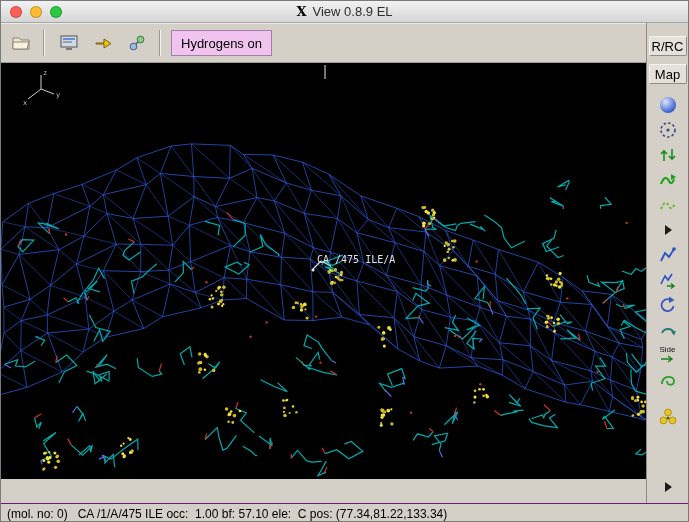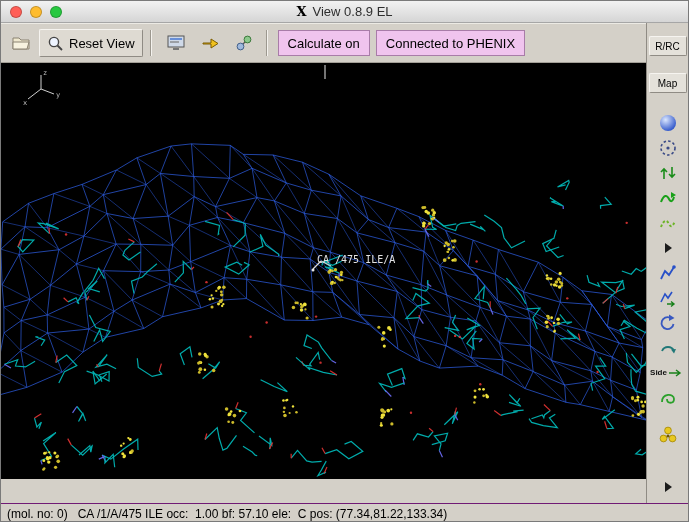--- a/index.html
+++ b/index.html
@@ -31,24 +31,24 @@
   .tb-btn.raised { background:#dedad2; border-color:#f6f4f0 #8f8b84 #8f8b84 #f6f4f0; }
   .tb-icon-only { padding:0 4px; }
   .sep { width:2px; height:26px; border-left:1px solid #9c988f; border-right:1px solid #f4f2ee; margin:0 4px; }
   .badge { display:flex; align-items:center; height:26px; padding:0 9px; font-size:13px; color:#000; background:#f0c4ee; border:1px solid #a87ca8; margin-left:3px; }
 
   
   .canvas { width:645px; height:416px; background:#000; position:relative; overflow:hidden; }
 
   
   .sidebar { width:44px; background:#d4d0c8; border-left:1px solid #8f8b84; display:flex; flex-direction:column; align-items:center; padding-top:13px; }
-  .sb-btn { width:38px; height:20px; font-size:10px; color:#000; display:flex; align-items:center; justify-content:center; background:#e4e1da; border:1px solid; border-color:#f6f4f0 #8f8b84 #8f8b84 #f6f4f0; border-radius:2px; margin-bottom:17px; }
+  .sb-btn { width:38px; height:20px; font-size:13px; color:#000; display:flex; align-items:center; justify-content:center; background:#e4e1da; border:1px solid; border-color:#f6f4f0 #8f8b84 #8f8b84 #f6f4f0; border-radius:2px; margin-bottom:8px; }
   .icon-btn { width:32px; height:25px; display:flex; align-items:center; justify-content:center; }
   .icon-btn svg { display:block; }
-  .side-wrap { display:flex; flex-direction:row; align-items:center; line-height:1;font-weight:bold; }
+  .side-wrap { display:flex; flex-direction:column; align-items:center; line-height:1; }
   .side-txt { font-size:8px; color:#111; }
   .gap-top { margin-top:12px; }
   .push-bottom { margin-top:auto; margin-bottom:4px; }
 
   
   .statusbar { height:20px; background:#d4d0c8; border-top:1px solid #701a75; display:flex; align-items:center; font-size:12px; color:#000; padding-left:6px; white-space:pre; }
 </style>
 </head>
 <body>
 
@@ -69,27 +69,20 @@
   <div class="main-row">
     <div class="left-col">
 
 
       <div class="toolbar">
         <button class="tb-btn tb-icon-only">
           <svg width="20" height="18" viewBox="0 0 20 18">
             <path d="M2 4 h6 l2 2 h8 v9 H2 Z" fill="#efe8cf" stroke="#8b8372" stroke-width="1"></path>
             <path d="M2 8 h16 l-2 7 H2 Z" fill="#f7f2df" stroke="#8b8372" stroke-width="1"></path>
           </svg>
-        </button>
-        <button class="tb-btn raised">
-          <svg width="17" height="17" viewBox="0 0 17 17">
-            <circle cx="7" cy="7" r="4.6" fill="#eef4ff" stroke="#444" stroke-width="1.4"></circle>
-            <line x1="10.5" y1="10.5" x2="15" y2="15" stroke="#444" stroke-width="1.8"></line>
-          </svg>
-          <span>Reset View</span>
         </button>
         <span class="sep"></span>
         <button class="tb-btn">
           <svg width="18" height="16" viewBox="0 0 18 16">
             <rect x="1" y="1" width="16" height="11" fill="#cfd9e8" stroke="#555" stroke-width="1"></rect>
             <line x1="3" y1="4" x2="15" y2="4" stroke="#3b6fd0" stroke-width="1.4"></line>
             <line x1="3" y1="7" x2="12" y2="7" stroke="#777" stroke-width="1.2"></line>
             <rect x="6" y="13" width="6" height="2" fill="#777"></rect>
           </svg>
         </button>
@@ -100,25 +93,22 @@
         </button>
         <button class="tb-btn tb-icon-only">
           <svg width="20" height="18" viewBox="0 0 20 18">
             <line x1="7" y1="12" x2="13" y2="6" stroke="#555" stroke-width="1.3"></line>
             <circle cx="6.5" cy="12.5" r="3.4" fill="#9fb9dd" stroke="#44608a" stroke-width="1"></circle>
             <circle cx="13.5" cy="5.5" r="3.4" fill="#8cc88c" stroke="#3c7a3c" stroke-width="1"></circle>
           </svg>
         </button>
         <span class="sep"></span>
         <button class="badge">
-          <span>Calculate on</span>
+          <span>Hydrogens on</span>
         </button>
-        <span class="badge">
-          <span>Connected to PHENIX</span>
-        </span>
       </div>
 
       <div class="canvas">
         <svg id="scene-svg" width="645" height="416">
             <line x1="1.6759184727798768" y1="158.84032684614587" x2="27.563172247988717" y2="140.2621351063432" stroke="#2e5fe6" stroke-width="0.8" opacity="0.9"></line>
             <line x1="1.6759184727798768" y1="158.84032684614587" x2="-0.0978045864486159" y2="186.1731050028806" stroke="#2e5fe6" stroke-width="0.8" opacity="0.85"></line>
             <line x1="1.6759184727798768" y1="158.84032684614587" x2="23.980502794487634" y2="163.78594198957674" stroke="#2e5fe6" stroke-width="0.7" opacity="0.7"></line>
             <line x1="-0.0978045864486159" y1="186.1731050028806" x2="23.980502794487634" y2="163.78594198957674" stroke="#2e5fe6" stroke-width="0.8" opacity="0.9"></line>
             <line x1="-0.0978045864486159" y1="186.1731050028806" x2="1.0895852572701799" y2="221.85851297407652" stroke="#2e5fe6" stroke-width="0.8" opacity="0.85"></line>
             <line x1="-0.0978045864486159" y1="186.1731050028806" x2="18.018090799459298" y2="191.43524149315056" stroke="#2e5fe6" stroke-width="0.7" opacity="0.7"></line>

